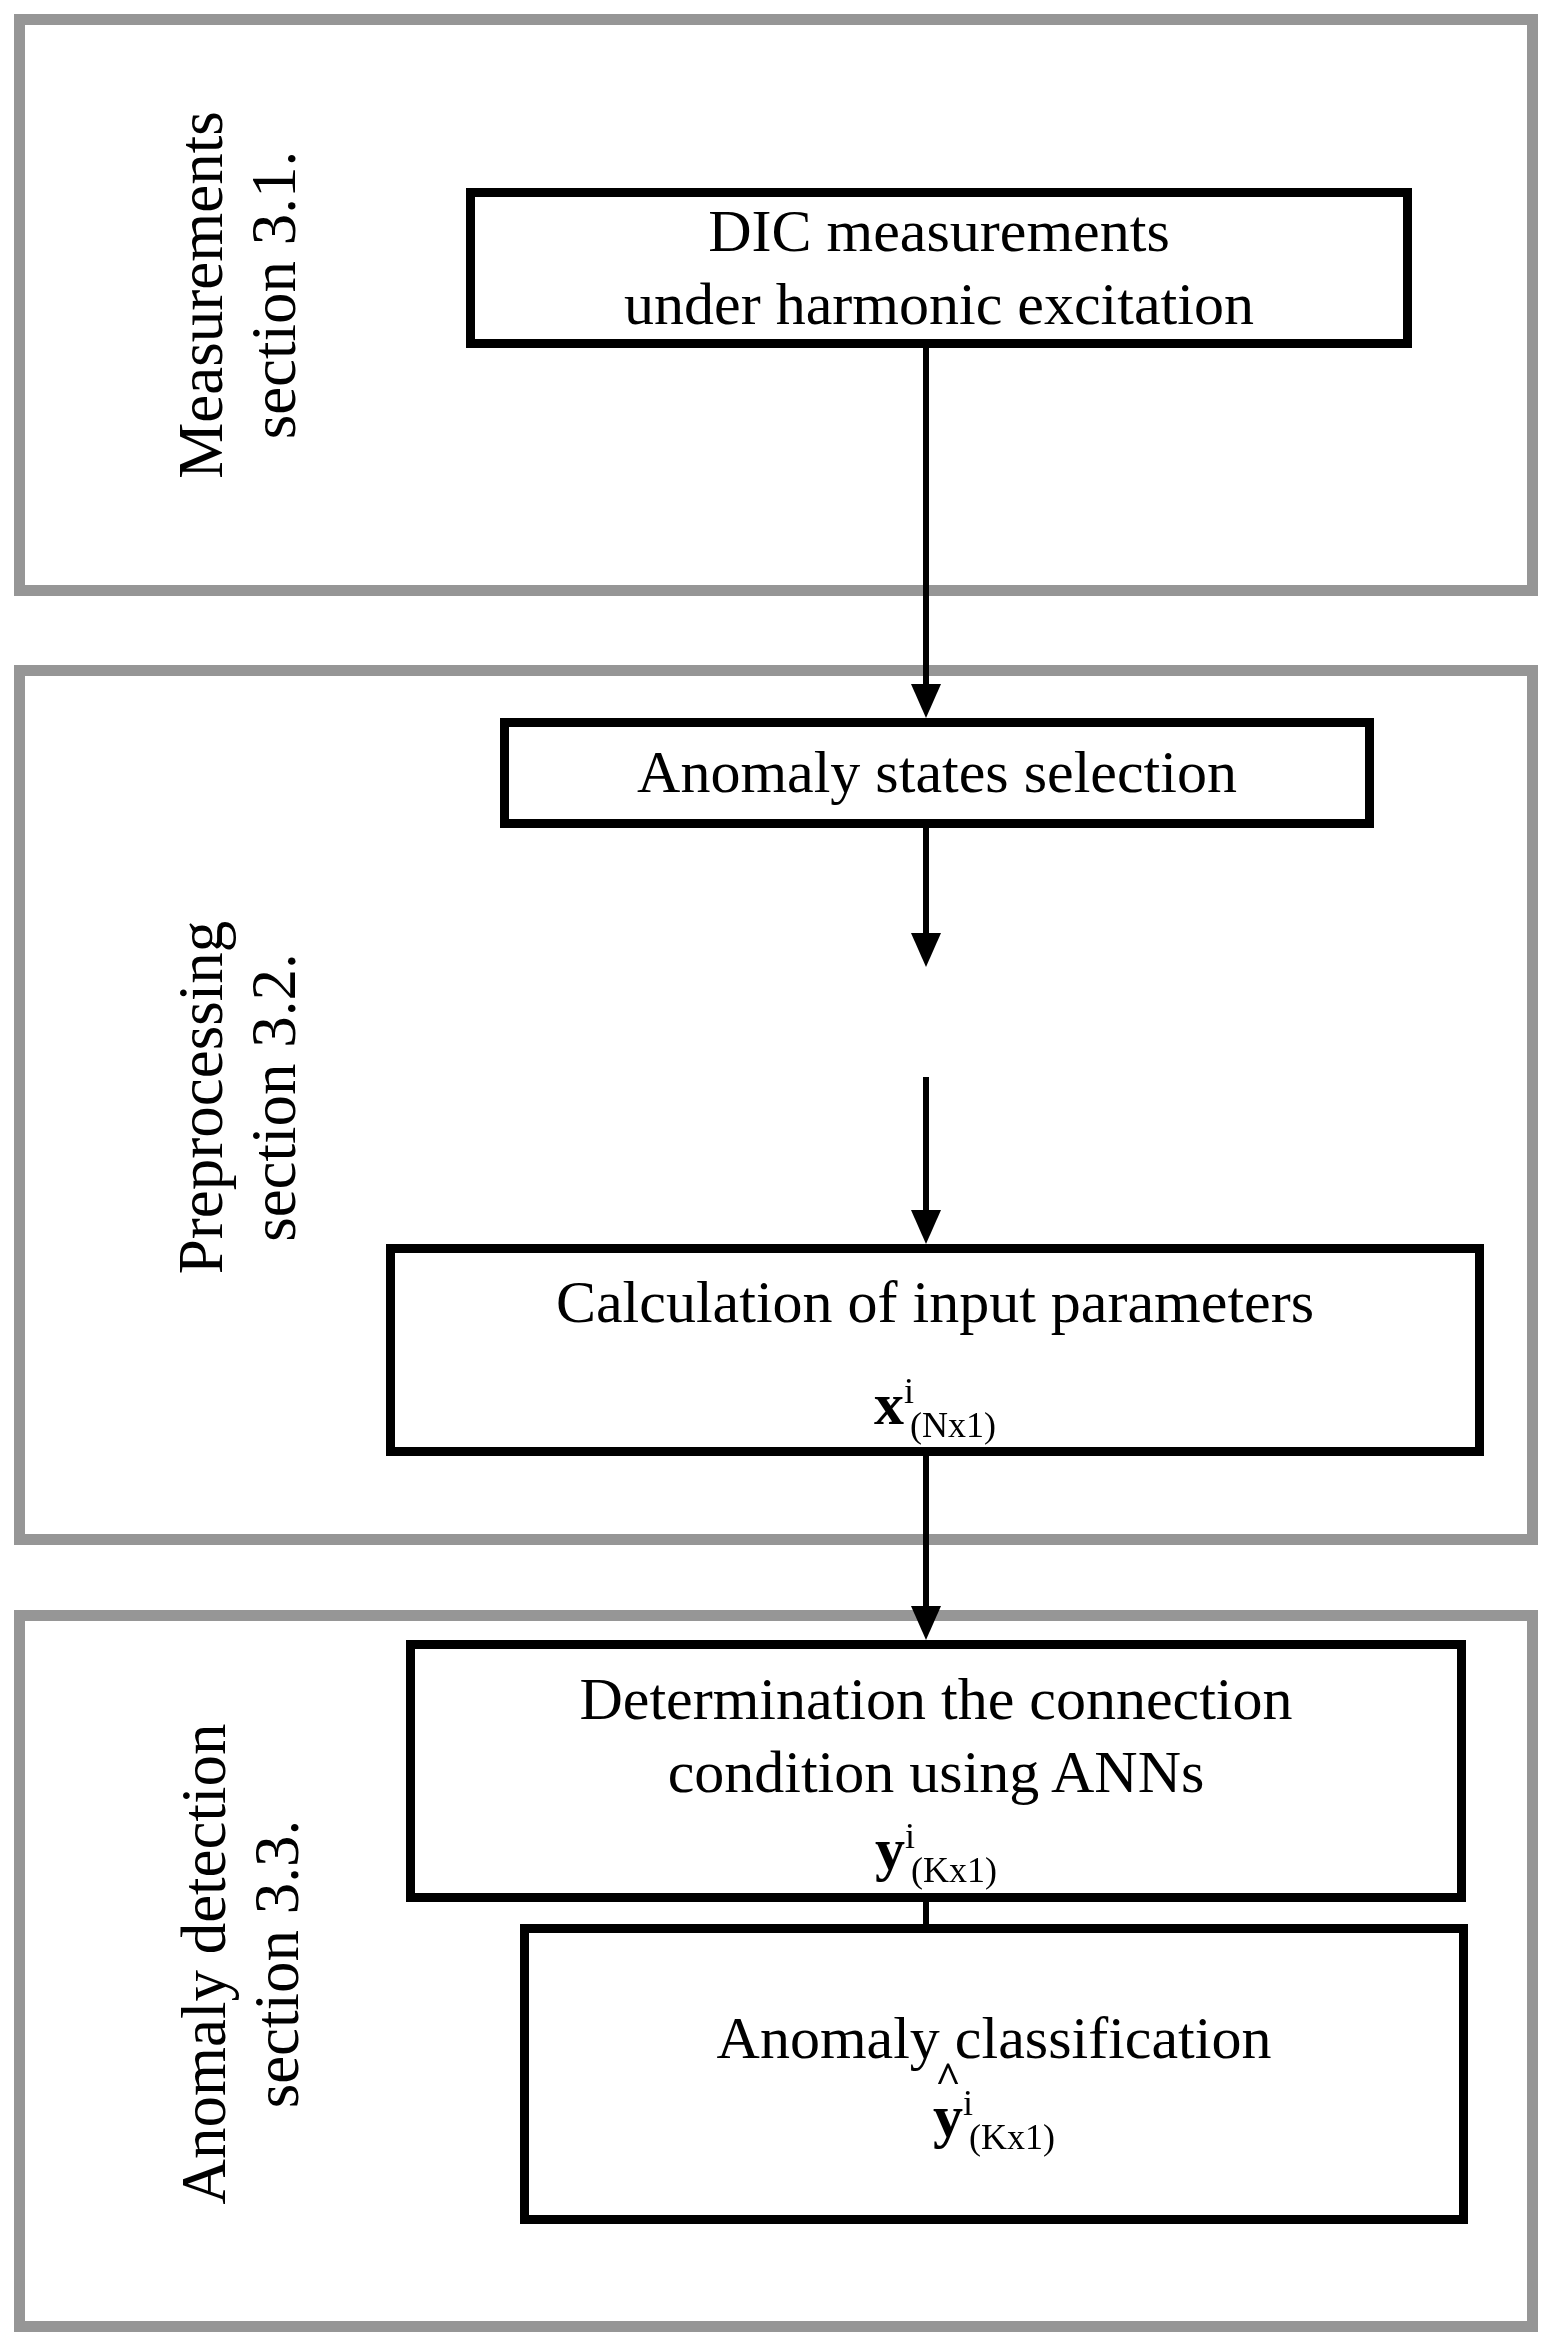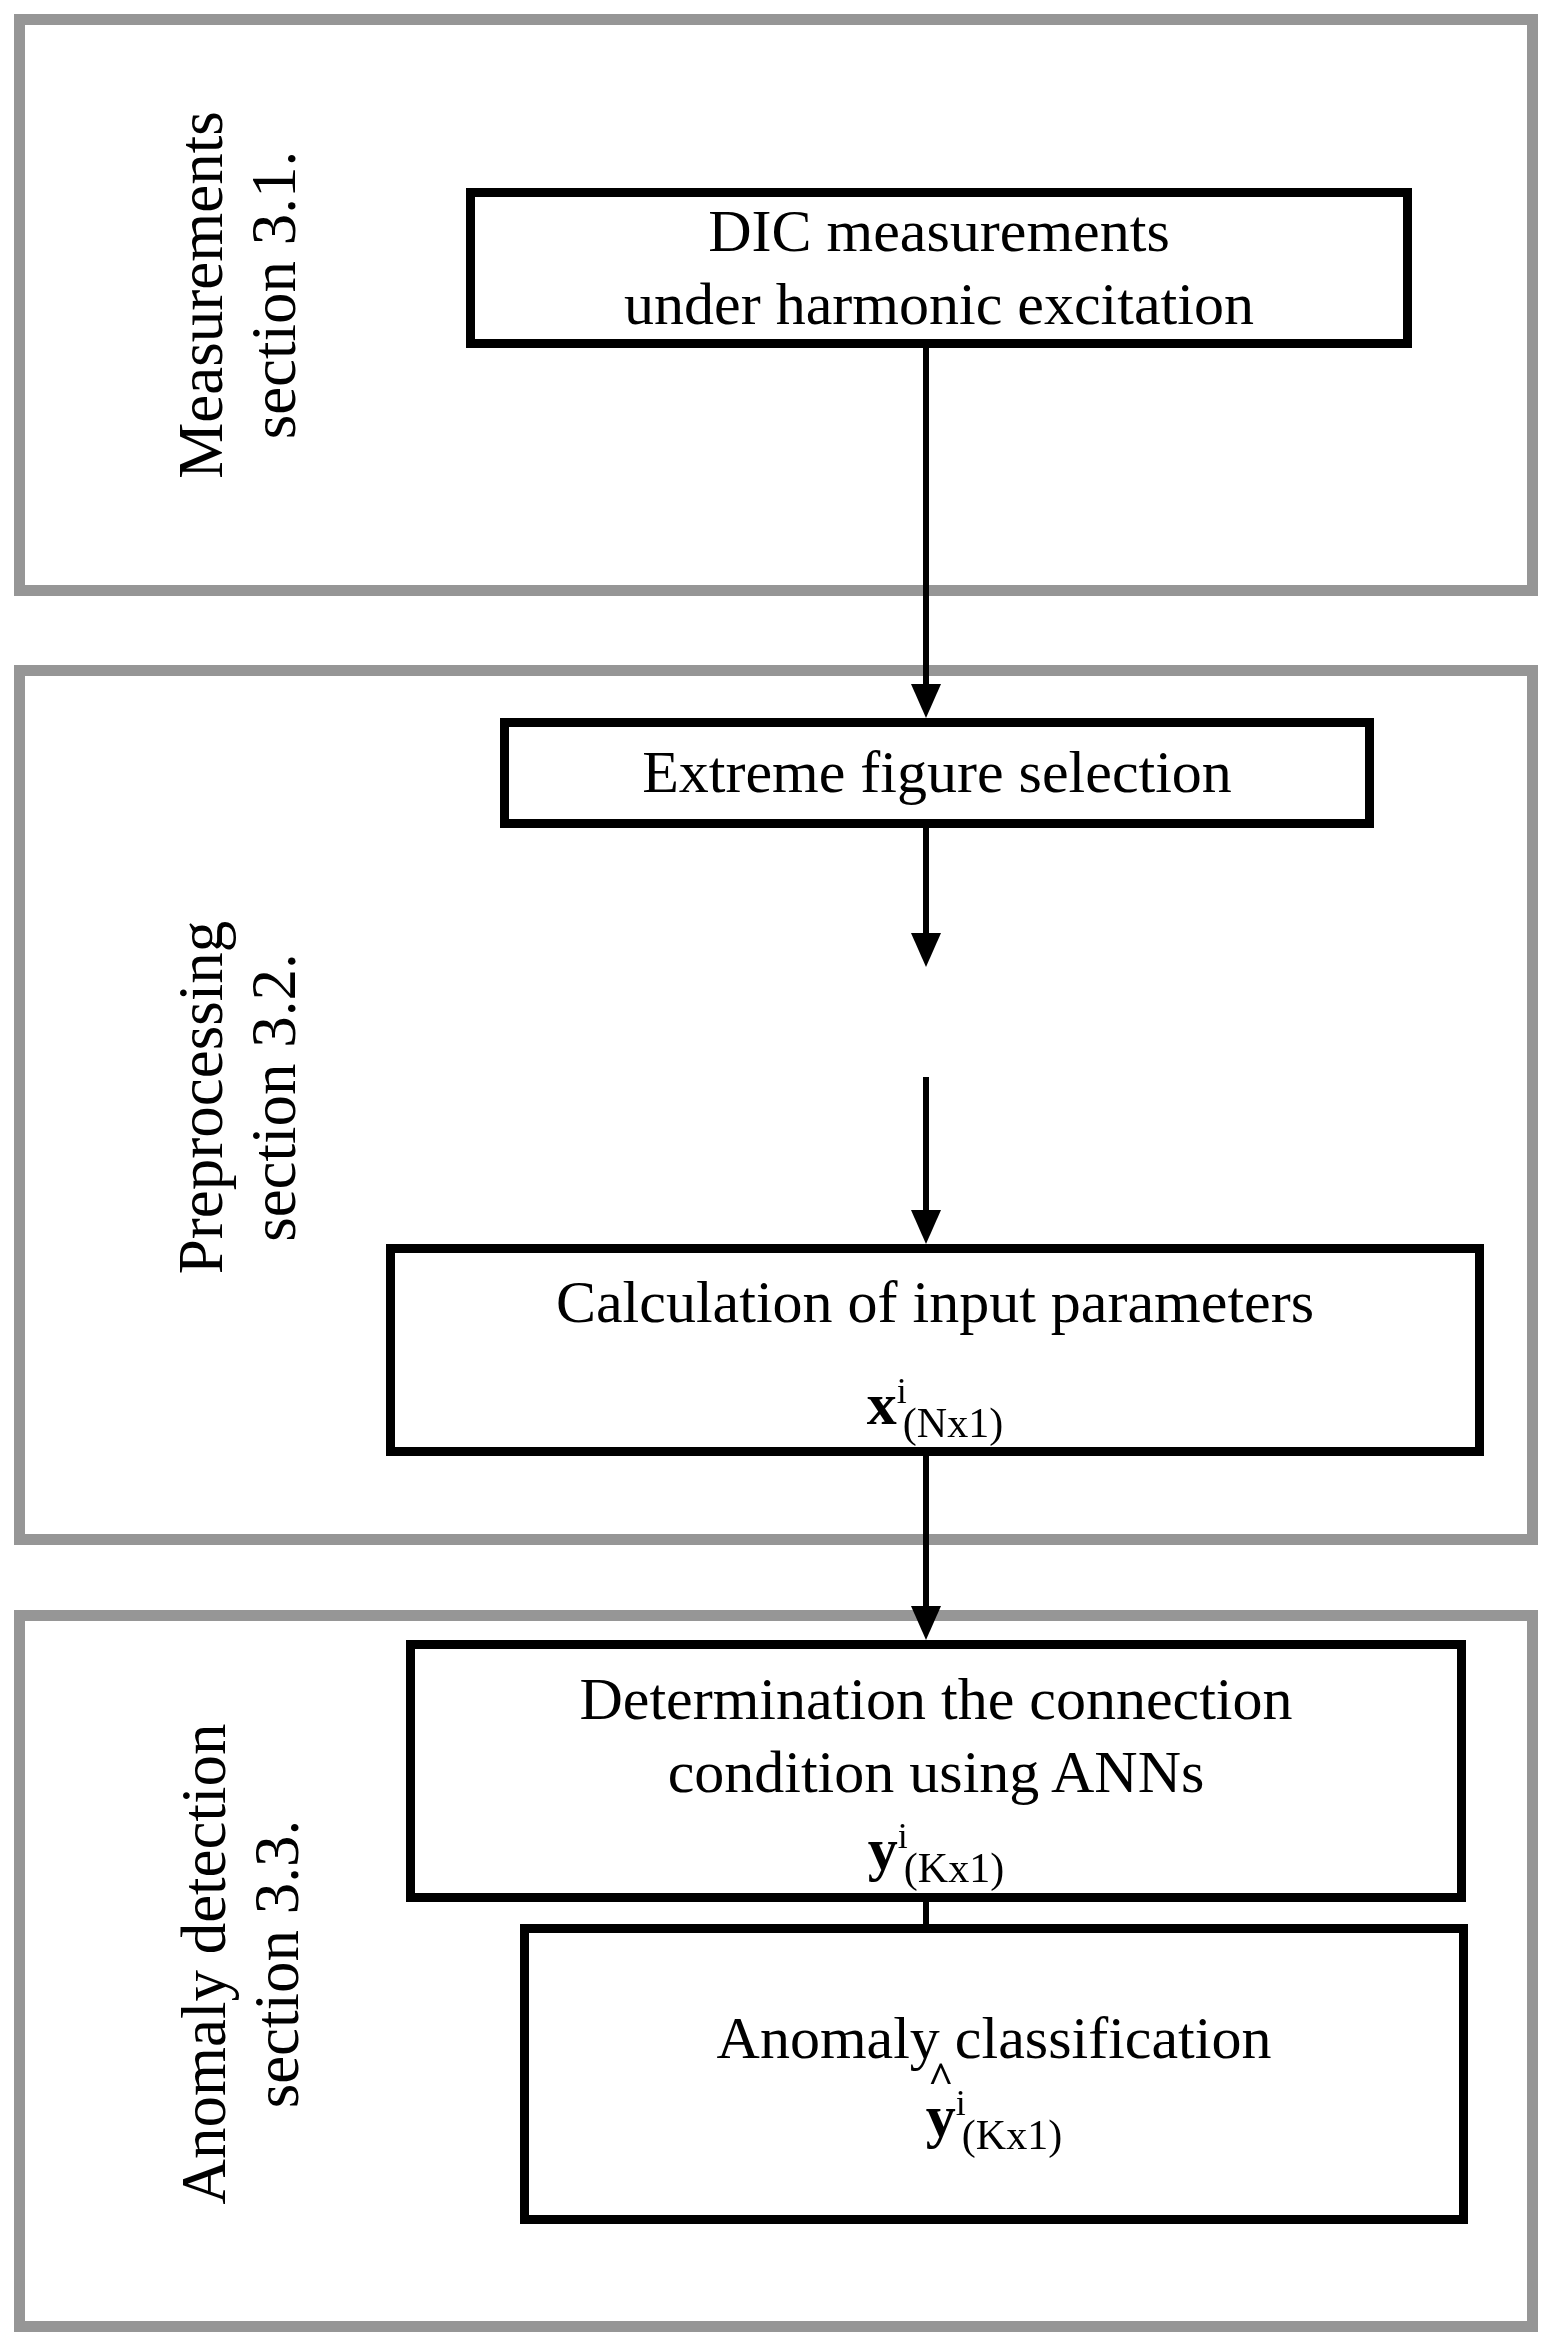--- a/index.html
+++ b/index.html
@@ -98,21 +98,21 @@
     font-size: 44px;
     line-height: 1;
   }
   .math sup {
     font-size: 36px;
     font-weight: normal;
     vertical-align: super;
     line-height: 0;
   }
   .math sub {
-    font-size: 42px;
+    font-size: 36px;
     font-weight: normal;
     vertical-align: sub;
     line-height: 0;
     margin-left: -4px;
   }
 
   
   .arrow {
     position: absolute;
     pointer-events: none;
@@ -175,21 +175,21 @@
     <span class="ln">DIC measurements</span>
     <span class="ln">under harmonic excitation</span>
   </div>
 
   <div id="arrow-1" class="arrow">
     <div class="shaft"></div>
     <div class="head"></div>
   </div>
 
   <div id="box-extreme" class="box">
-    <span class="ln">Extreme figure selection</span>
+    <span class="ln">Anomaly states selection</span>
   </div>
 
   <div id="arrow-2" class="arrow">
     <div class="shaft"></div>
     <div class="head"></div>
   </div>
 
 
   <div id="arrow-3" class="arrow">
     <div class="shaft"></div>

